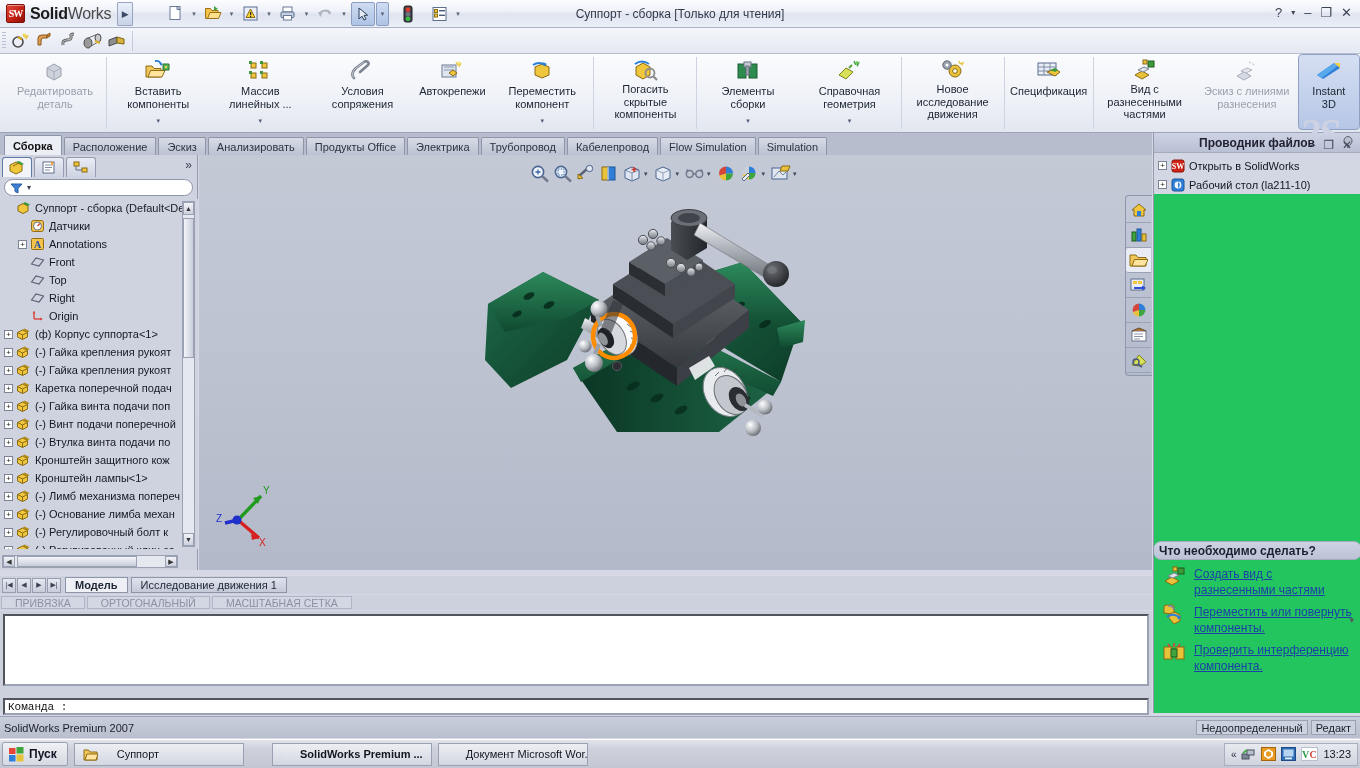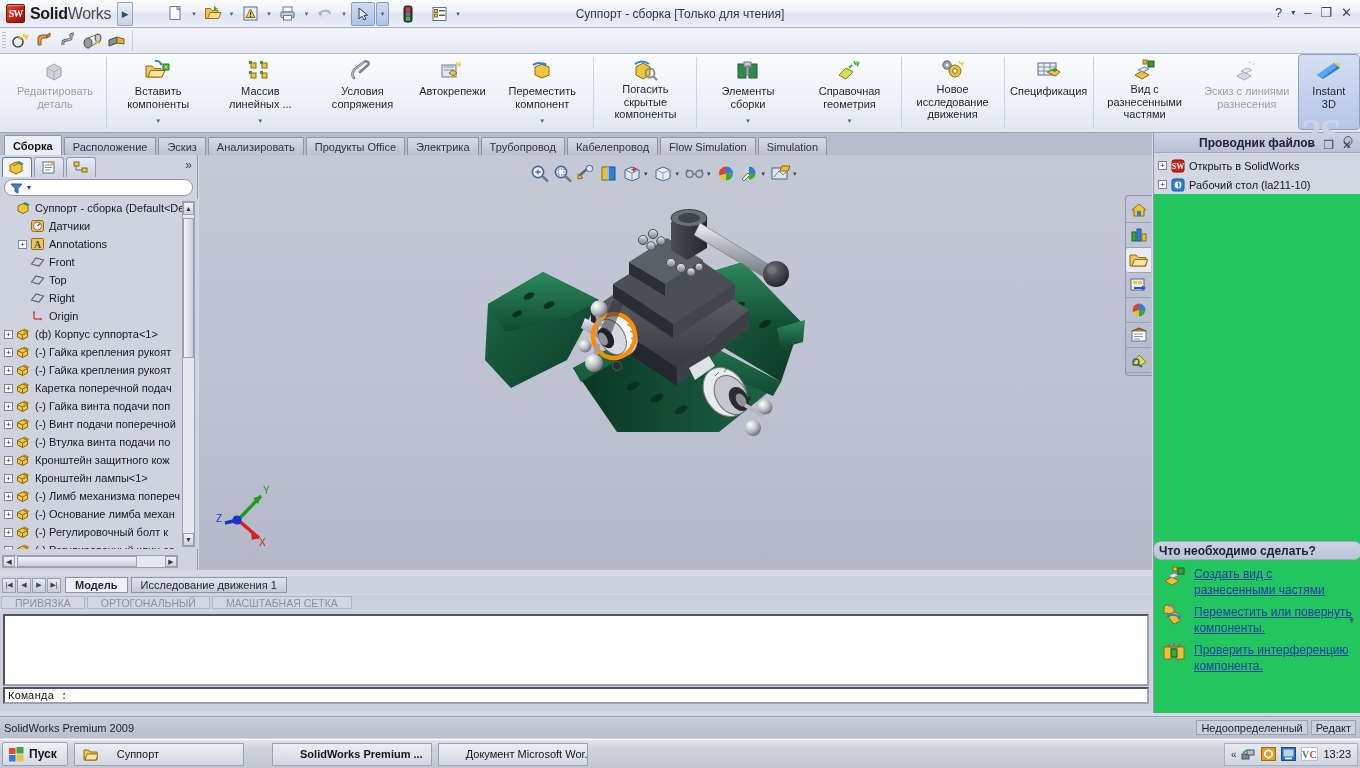--- a/index.html
+++ b/index.html
@@ -214,21 +214,21 @@
     position:absolute; left:0; top:595px; width:1152px; height:15px;
     background:#cdd1de; display:flex; align-items:center; gap:2px; padding-left:1px;
   }
   .pill { height:13px; padding:0 13px; border:1px solid #b0b6c6;
     display:flex;align-items:center; font-size:10.5px; color:#8b91a1; background:#d3d7e3;}
   .cmdarea {
     position:absolute; left:0; top:611px; width:1152px; height:100px;
     background:#cdd1de; padding:3px;
   }
   .cmdbox { width:1146px; height:72px; background:#fff; border:2px inset #9aa1b2; }
-  .cmdline { margin-top:1px; width:1146px; height:17px; background:#fff;
+  .cmdline { margin-top:12px; width:1146px; height:17px; background:#fff;
     border:2px inset #9aa1b2; display:flex; align-items:center; padding-left:3px;
     font-family:"Liberation Mono", monospace; font-size:11px; color:#111;}
   .cmd-caret { position:absolute; right:6px; top:615px; font-size:9px; color:#555;}
 
   .statusbar {
     position:absolute; left:0; top:716px; width:1360px; height:22px;
     background:linear-gradient(to bottom,#c9cedb,#b9bfce);
     border-top:1px solid #9aa1b2; display:flex; align-items:center;
     font-size:11px; color:#1a1f2c; padding-left:4px;
   }
@@ -1254,21 +1254,21 @@
   <div class="cmdarea">
     <div class="cmdbox"></div>
     <div class="cmdline">
       <span>Команда :</span>
       <span></span>
     </div>
   </div>
   <div class="cmd-caret">▾</div>
 
   <div class="statusbar">
-    <span>SolidWorks Premium 2009</span>
+    <span>SolidWorks Premium 2007</span>
     <div class="sb-right">
       <div class="sb-pill">Недоопределенный</div>
       <div class="sb-pill">Редакт</div>
     </div>
   </div>
 
   <div class="taskbar">
     <div class="startbtn">
       <svg width="15" height="15" viewBox="0 0 15 15">
           <rect x="0" y="1" width="6.5" height="6" fill="#e8443a"></rect>

